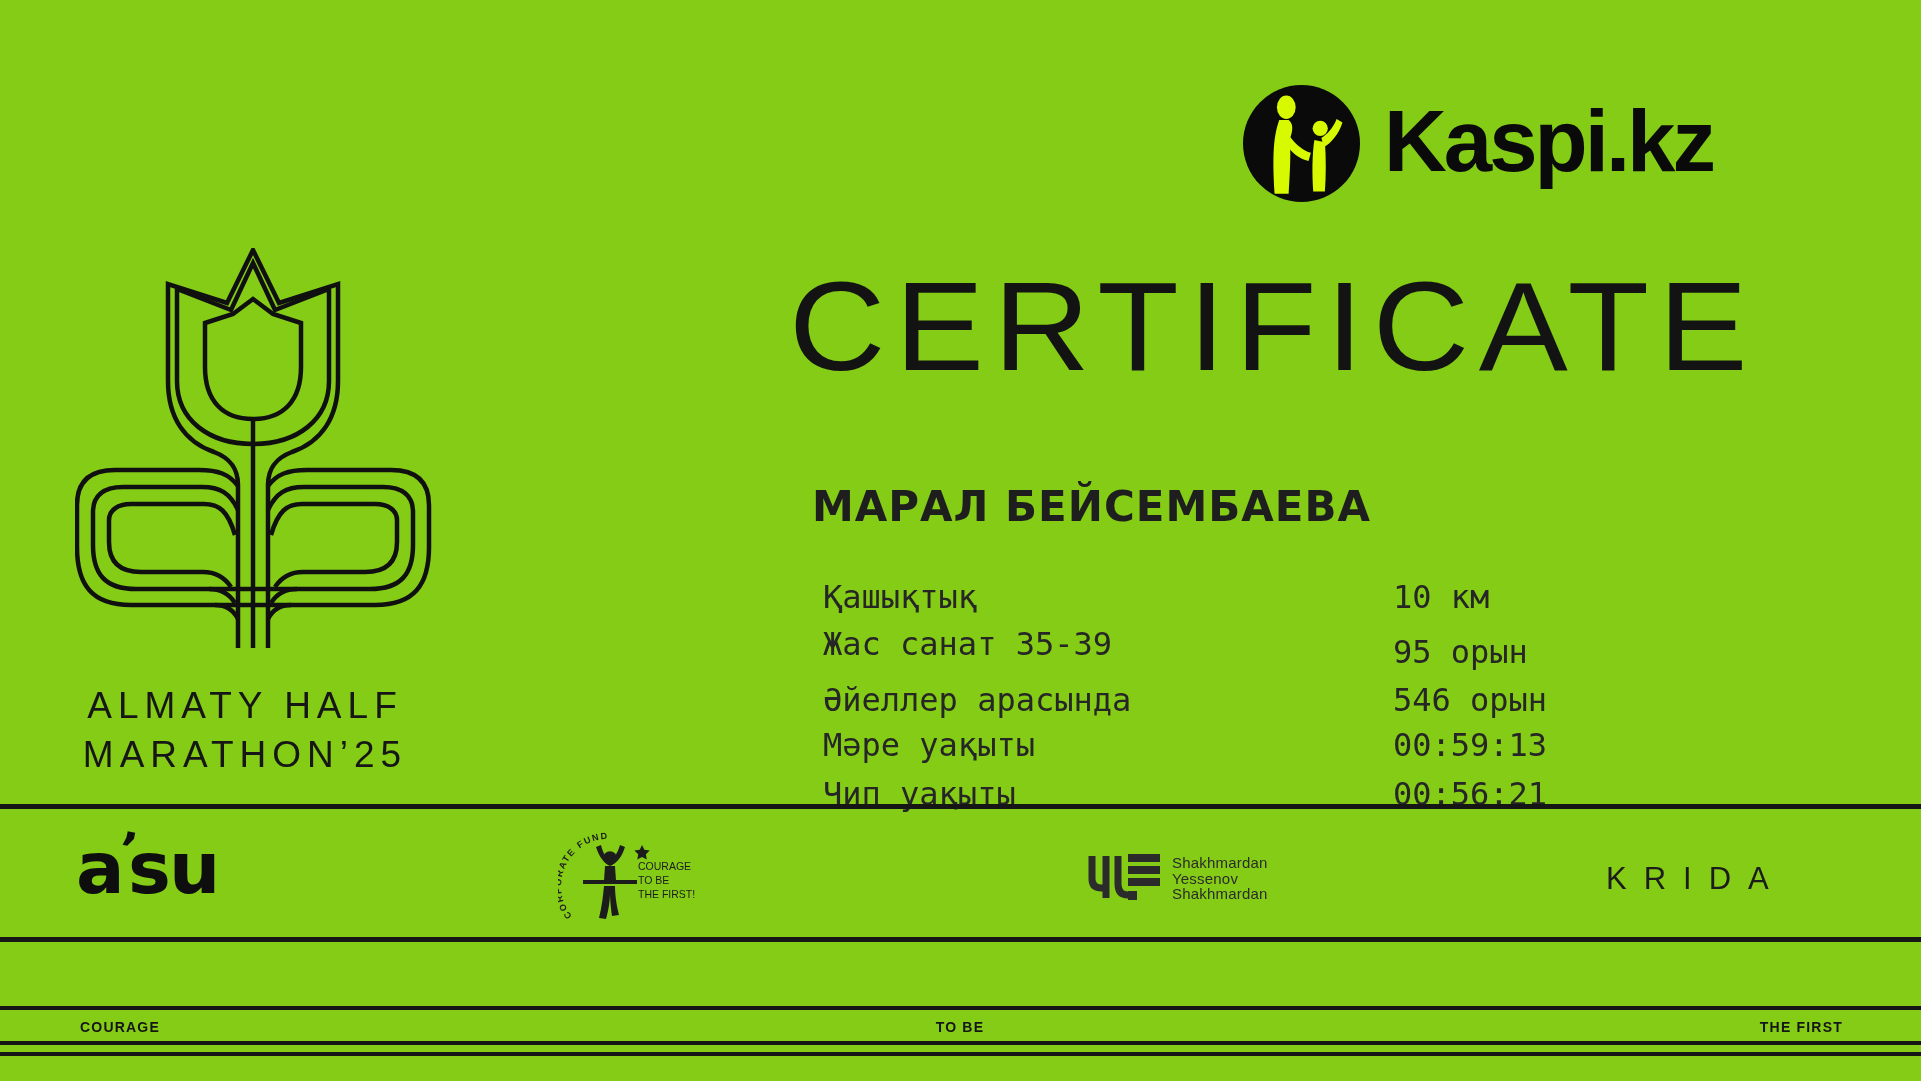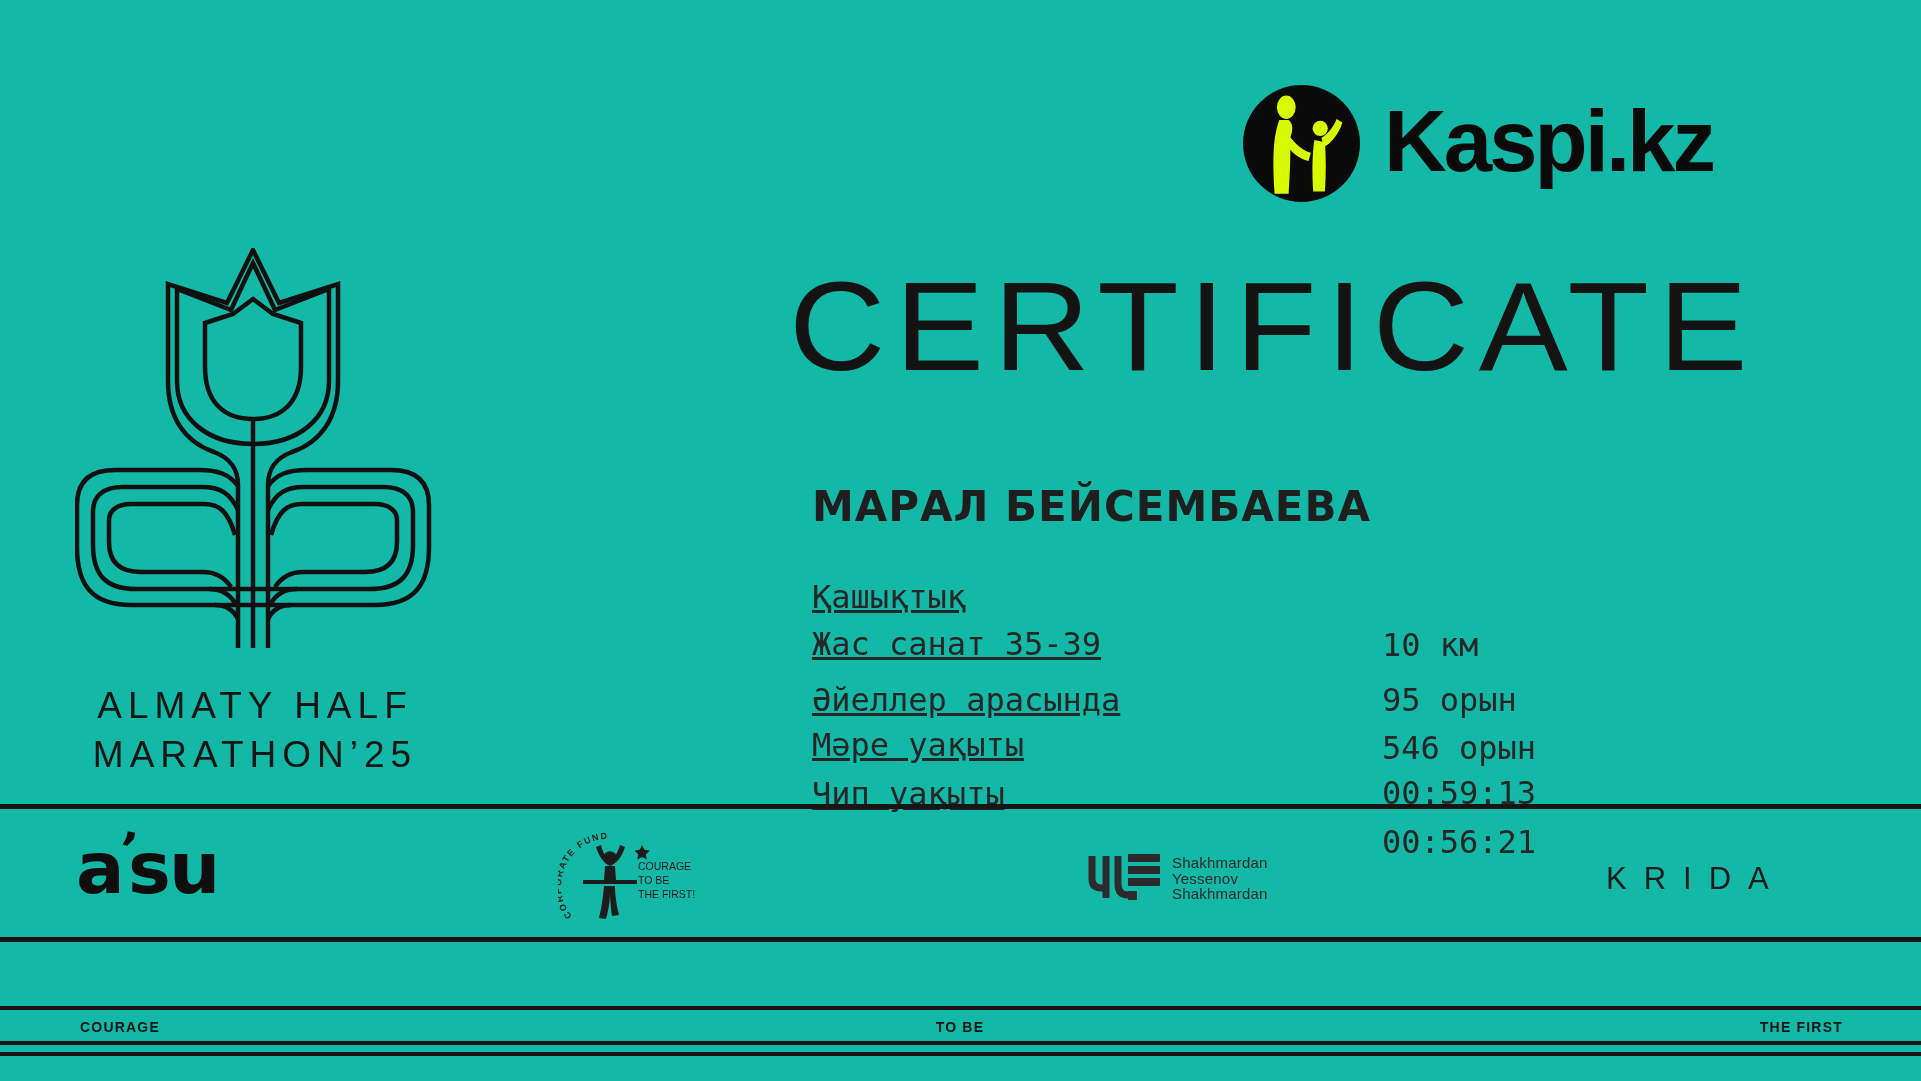--- a/index.html
+++ b/index.html
@@ -1,40 +1,40 @@
 <!DOCTYPE html>
 <html><head>
 <meta charset="utf-8">
 <style>
   html,body{margin:0;padding:0;}
   body{background:#D7FA00;}
-  .stage{position:relative;width:1921px;height:1081px;background:#14b8a6;overflow:hidden;
+  .stage{position:relative;width:1921px;height:1081px;background:#84cc16;overflow:hidden;
          font-family:"Liberation Sans",sans-serif;color:#141414;}
   .abs{position:absolute;}
 
   
   .kaspi-badge{left:1243px;top:85px;width:117px;height:117px;border-radius:50%;background:#0a0a0a;}
   .kaspi-word{left:1384px;top:97px;font-weight:700;font-size:87px;letter-spacing:-3px;color:#0a0a0a;
               font-family:"Liberation Sans",sans-serif;line-height:1;}
 
   
   .cert-title{left:789px;top:264px;font-size:126px;line-height:1;font-weight:400;letter-spacing:9px;
               color:#131313;transform:scaleX(1.06);transform-origin:left center;white-space:nowrap;}
   .cert-name{left:812px;top:482px;font-family:"DejaVu Sans",sans-serif;font-weight:700;
              font-size:42px;letter-spacing:1px;color:#1e1e1e;white-space:nowrap;text-align:right;}
 
   
   .stats{left:812px;top:578px;width:780px;height:240px;font-family:"DejaVu Sans Mono","DejaVu Sans",monospace;
          font-size:32px;color:#262626;}
-  .stat-row{position:absolute;left:0;width:100%;white-space:nowrap;text-decoration:underline;}
-  .stat-value{position:absolute;left:570px;top:0;white-space:nowrap;margin-top:48px;}
+  .stat-row{position:absolute;left:11px;width:100%;white-space:nowrap;}
+  .stat-value{position:absolute;left:570px;top:0;white-space:nowrap;}
 
   
   .tulip{left:75px;top:248px;}
-  .event-title{left:55px;top:681px;width:400px;text-align:center;font-size:37px;line-height:49px;
+  .event-title{left:45px;top:681px;width:400px;text-align:center;font-size:37px;line-height:49px;
                letter-spacing:6px;font-weight:400;color:#161616;white-space:nowrap;}
 
   
   .rule{left:0;width:1921px;background:#161616;}
 
   
   .asu{left:76px;top:832px;font-family:"DejaVu Sans",sans-serif;font-weight:700;font-size:72px;
        letter-spacing:-2px;color:#0e0e0e;line-height:1;}
   .asu .ap{display:inline-block;font-size:46px;transform:translateY(-28px) rotate(12deg);margin:0 -6px 0 -4px;}
   .cf-logo{left:558px;top:832px;}

